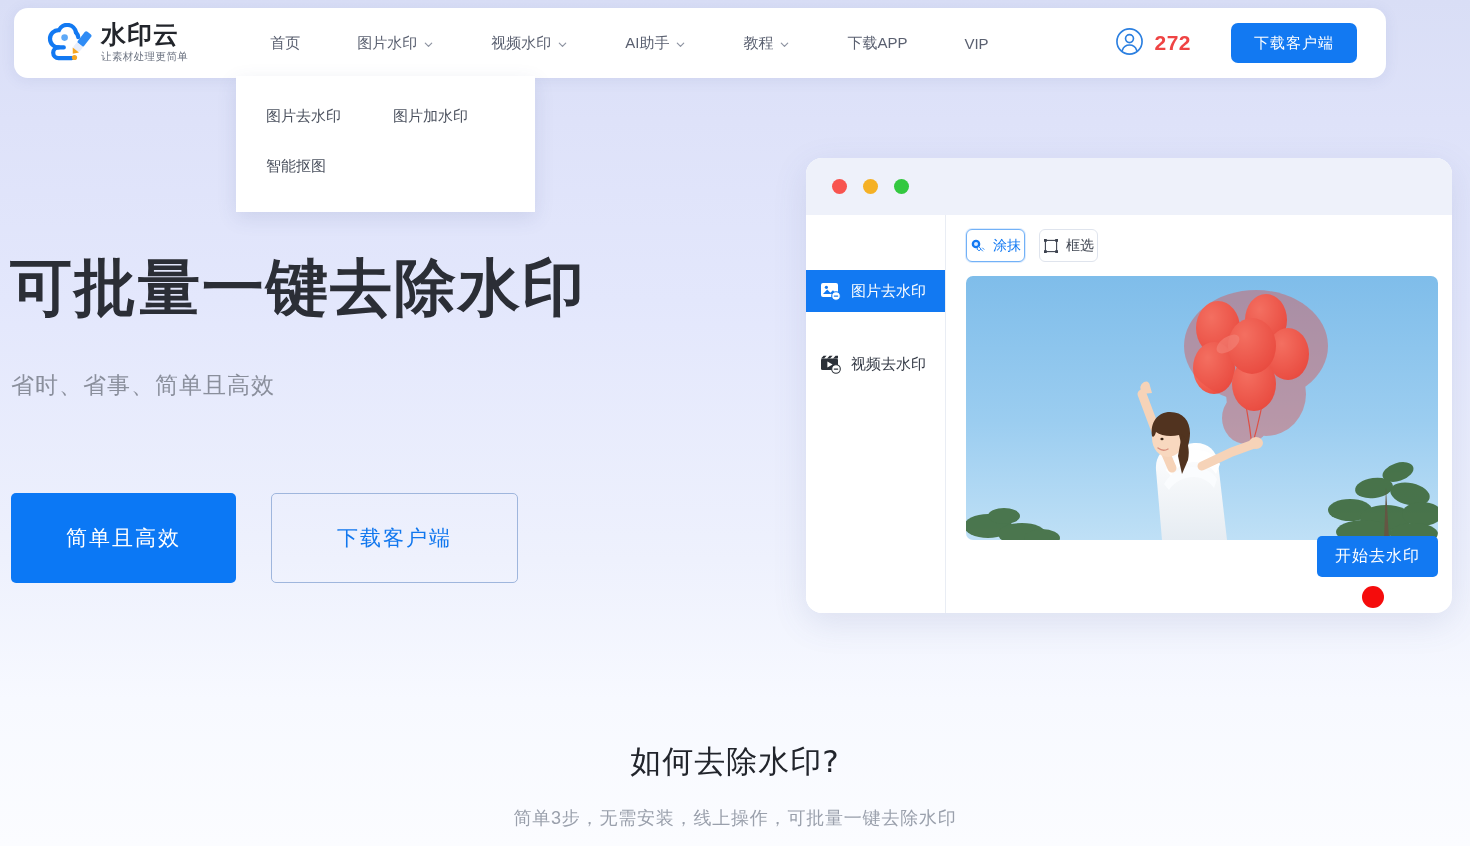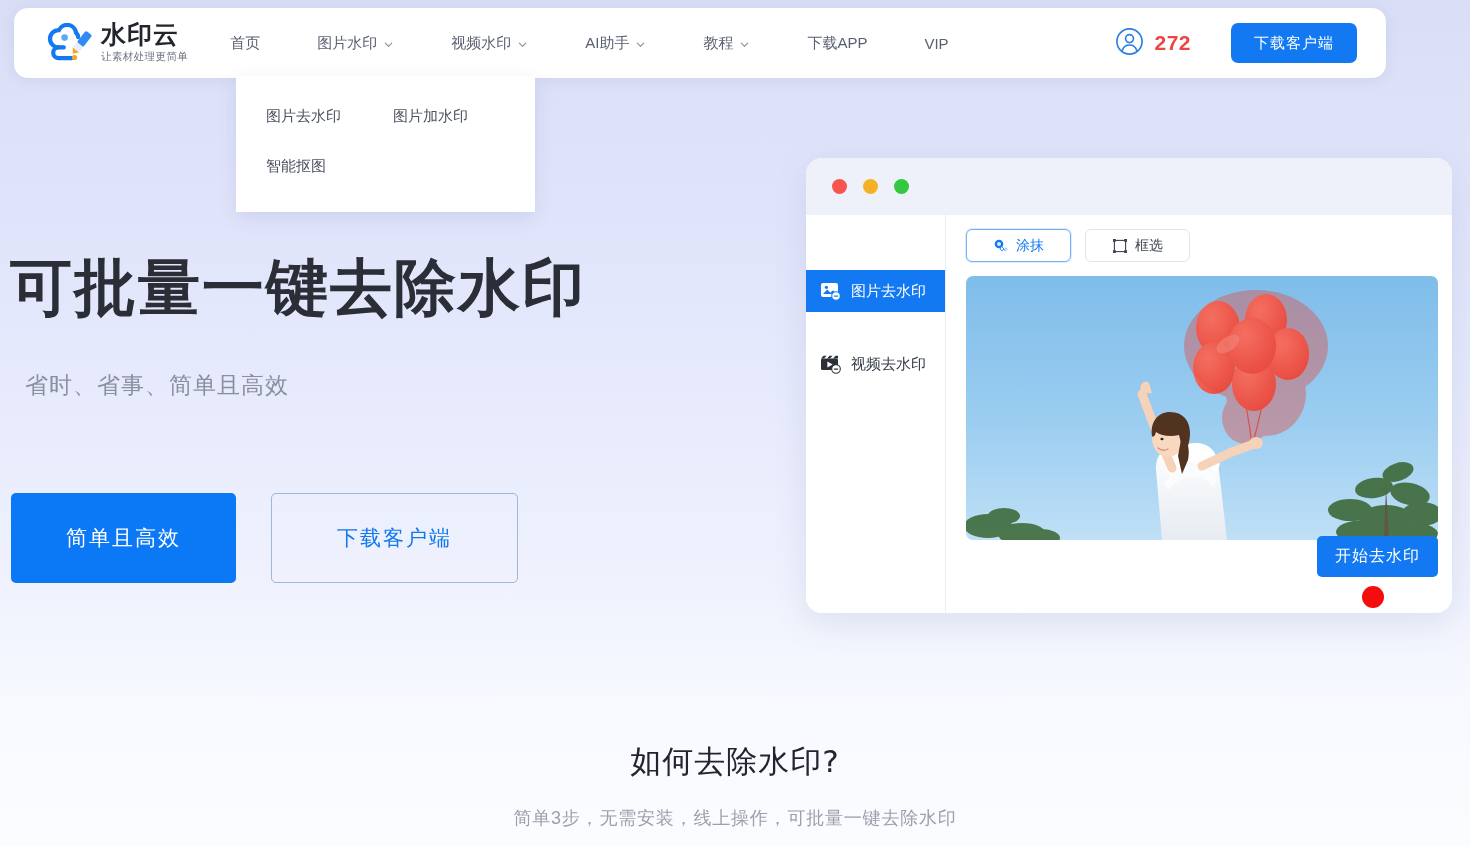--- a/index.html
+++ b/index.html
@@ -32,21 +32,21 @@
   .logo-title {
     font-size: 25px; font-weight: 700; color: #22252b;
     letter-spacing: 1px; line-height: 1.05;
     font-family: "DejaVu Sans", sans-serif;
   }
   .logo-sub {
     font-size: 10.5px; color: #6d7482; letter-spacing: .4px;
     margin-top: 2px;
   }
 
-  .nav { display: flex; align-items: flex-end; margin-left: 42px; height: 100%; }
+  .nav { display: flex; align-items: flex-end; margin-left: 82px; height: 100%; }
   .nav-item {
     display: flex; align-items: center; gap: 6px;
     font-size: 15px; color: #5a6070;
     padding: 0 0; margin-right: 57px;
     height: 100%; cursor: pointer; position: relative;
     white-space: nowrap;
   }
   .nav-item:last-child { margin-right: 0; }
   .caret {
     width: 11px; height: 11px; display: inline-block;
@@ -94,21 +94,21 @@
   }
 
   
   .hero-title {
     position: absolute; left: 10px; top: 252px;
     font-size: 62px; font-weight: 700; color: #2b2e36;
     letter-spacing: 2px; line-height: 1.15;
     font-family: "DejaVu Sans", sans-serif;
   }
   .hero-sub {
-    position: absolute; left: 25px; top: 370px;
+    position: absolute; left: 11px; top: 370px;
     font-size: 23px; color: #8a8f9c; letter-spacing: 1px;
   }
   .cta-row { position: absolute; left: 11px; top: 493px; display: flex; gap: 35px; }
   .btn-primary {
     width: 225px; height: 90px;
     background: #0b78f5; color: #fff;
     font-size: 21px; font-weight: 500; letter-spacing: 2px;
     border: none; border-radius: 5px;
     display: flex; align-items: center; justify-content: center;
     cursor: pointer;
@@ -152,21 +152,21 @@
     font-size: 15px; color: #343a46; cursor: pointer;
   }
   .side-item.active { background: #1279f2; color: #ffffff; }
   .side-item + .side-item { margin-top: 31px; }
   .side-ico { width: 22px; height: 20px; flex: none; }
 
   .mock-main { flex: 1; padding: 14px 14px 0 20px; position: relative; }
   .tool-row { display: flex; gap: 14px; }
   .tool-btn {
     display: flex; align-items: center; gap: 7px;
-    height: 33px; padding: 0 26px;
+    height: 33px; padding: 0 3px;
     border: 1px solid #dfe4ed; border-radius: 6px;
     background: #fff; font-size: 14px; color: #3d434f;
     cursor: pointer;
   }
   .tool-btn.active {
     border-color: #72b1f7; color: #1279f2;
     box-shadow: 0 0 0 1px rgba(114,177,247,.25);
   }
   .tool-ico { width: 16px; height: 16px; flex: none; }
 

